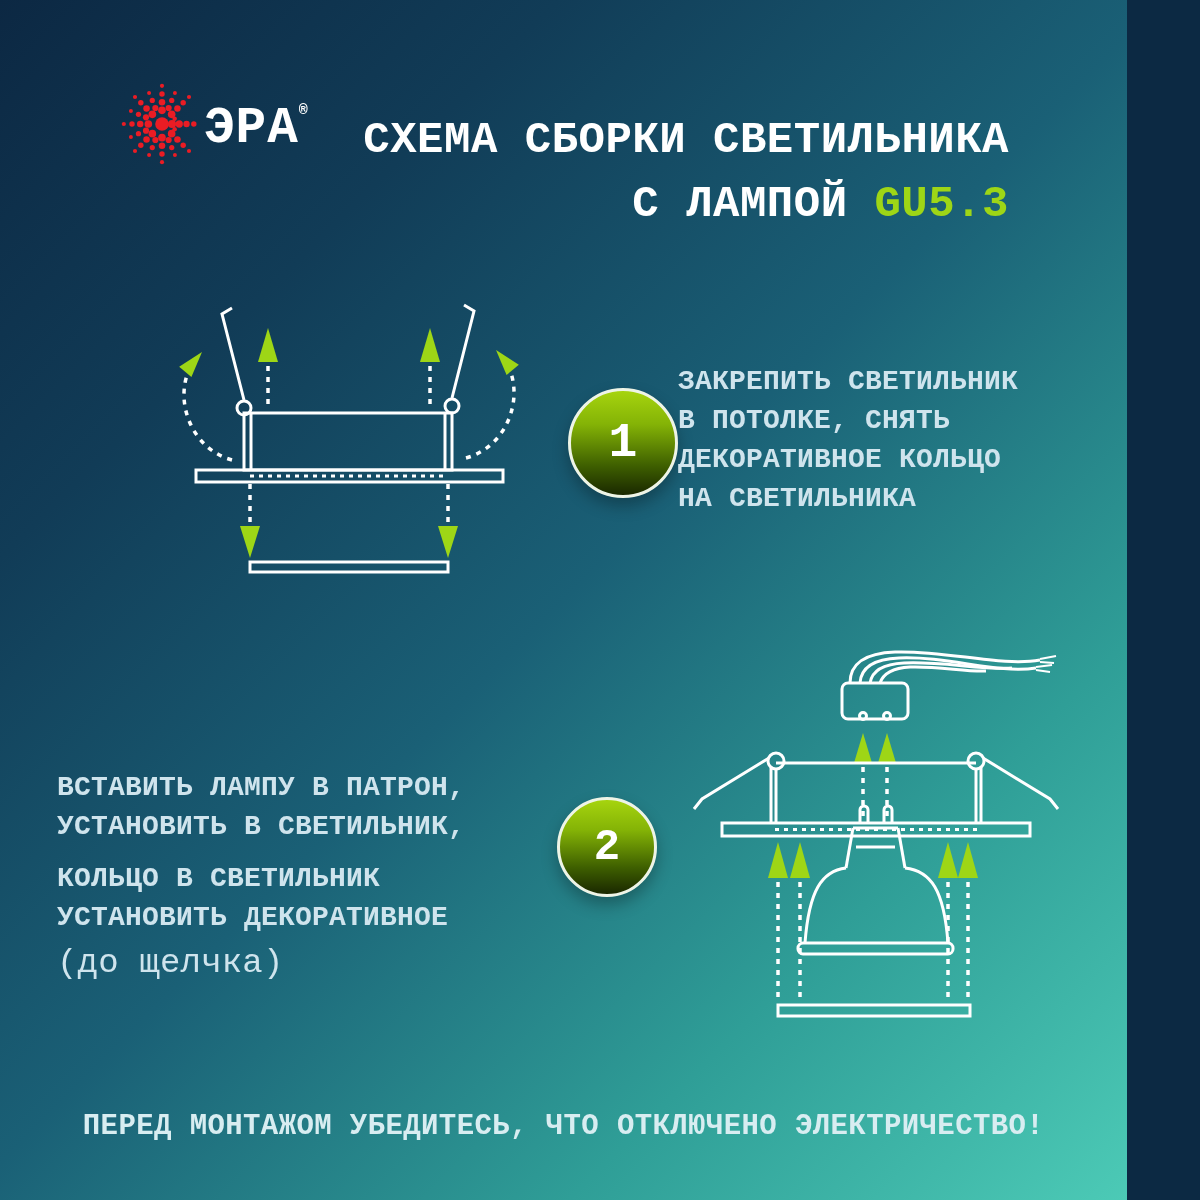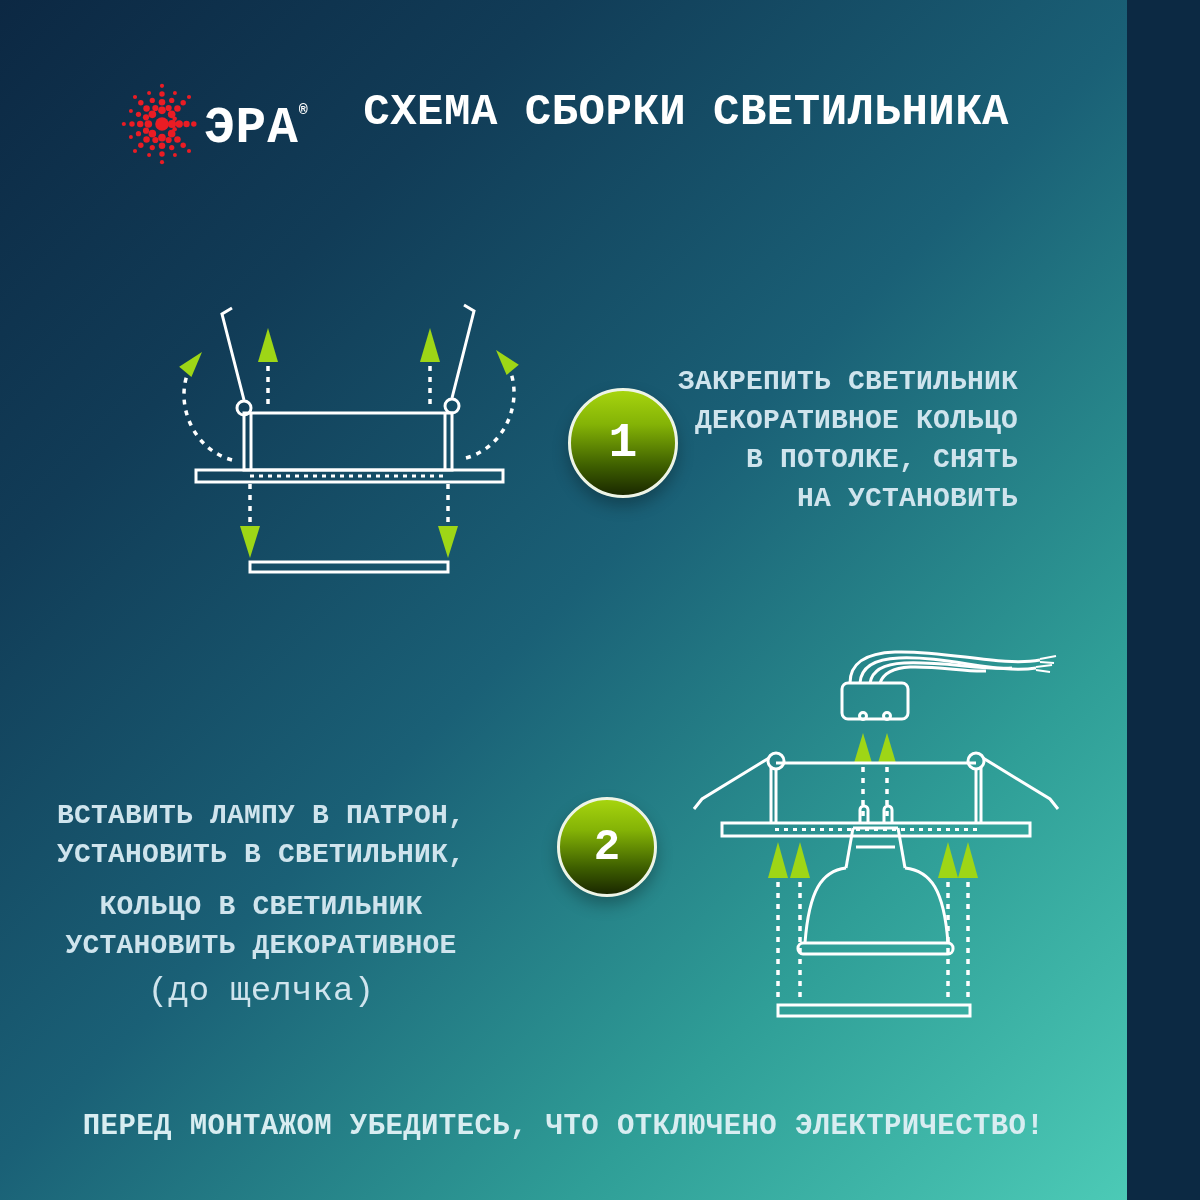--- a/index.html
+++ b/index.html
@@ -7,27 +7,27 @@
     position:relative;width:1127px;height:1200px;overflow:hidden;
     font-family:Liberation Mono, monospace;
     background:linear-gradient(135deg,#0c2843 0%,#113c57 24%,#1a6076 50%,#2f9e97 76%,#4ccab6 100%);
   }
   
   .logo{position:absolute;left:112px;top:70px;display:flex;align-items:flex-start;}
   .logo-burst{width:100px;height:108px;}
   .brand-wrap{position:absolute;left:92px;top:30px;white-space:nowrap;}
   .brand{font-size:51px;font-weight:bold;color:#ffffff;letter-spacing:1px;}
   .reg{font-size:15px;color:#ffffff;vertical-align:28px;font-weight:bold;}
-  .title{position:absolute;right:118px;top:80px;text-align:right;color:#ffffff;
+  .title{position:absolute;right:118px;top:108px;text-align:right;color:#ffffff;
          font-weight:bold;font-size:44px;line-height:64px;letter-spacing:.5px;}
   .lamp-type{color:#9ed616;}
   
   .step-text{position:absolute;color:#cfe4ed;font-size:28px;line-height:39px;font-weight:bold;letter-spacing:.2px;}
-  #step1-text{left:678px;top:362px;text-align:right;}
-  #step2-text{right:662px;top:796px;text-align:center;}
+  #step1-text{left:678px;top:362px;text-align:left;}
+  #step2-text{right:662px;top:768px;text-align:left;}
   .para-gap{height:13px;}
   .note{font-weight:normal;font-size:34px;margin-top:7px;}
   
   .badge{position:absolute;border-radius:50%;border:3px solid #eef4e6;
          background:linear-gradient(180deg,#a6d40e 0%,#84b306 32%,#3e5f00 72%,#1a2800 100%);
          display:flex;align-items:center;justify-content:center;
          color:#ffffff;font-weight:bold;box-shadow:0 8px 16px rgba(0,0,0,.28);}
   #badge-1{left:568px;top:388px;width:104px;height:104px;font-size:48px;}
   #badge-2{left:557px;top:797px;width:94px;height:94px;font-size:44px;}
   
@@ -105,20 +105,21 @@
           <circle cx="69.2" cy="89.2" r="2.2"></circle>
       </g>
     </svg>
     <div class="brand-wrap">
       <span class="brand">ЭРА</span><span class="reg">®</span>
     </div>
   </div>
 
   <div class="title">
     <div>СХЕМА СБОРКИ СВЕТИЛЬНИКА</div>
+    <div><span>С ЛАМПОЙ </span><span class="lamp-type">GU5.3</span></div>
   </div>
 
   <svg id="diagram-step1" class="diagram" viewBox="0 0 400 300">
     <g>
       <path class="wline" d="M84 100 L62 14 L72 8"></path>
       <path class="wline" d="M292 98 L314 11 L304 5"></path>
       <circle class="wline" cx="84" cy="108" r="7"></circle>
       <circle class="wline" cx="292" cy="106" r="7"></circle>
     </g>
     <g>
@@ -151,23 +152,23 @@
       <polygon class="ghead" points="288,258 278,226 298,226"></polygon>
     </g>
     <rect class="wline" x="90" y="262" width="198" height="10"></rect>
   </svg>
 
   <div id="badge-1" class="badge">
     <span>1</span>
   </div>
   <div id="step1-text" class="step-text">
     <div>ЗАКРЕПИТЬ СВЕТИЛЬНИК</div>
+    <div>В ПОТОЛКЕ, СНЯТЬ</div>
     <div>ДЕКОРАТИВНОЕ КОЛЬЦО</div>
-    <div>В ПОТОЛКЕ, СНЯТЬ</div>
-    <div>НА УСТАНОВИТЬ</div>
+    <div>НА СВЕТИЛЬНИКА</div>
   </div>
 
   <div id="step2-text" class="step-text">
     <div>ВСТАВИТЬ ЛАМПУ В ПАТРОН,</div>
     <div>УСТАНОВИТЬ В СВЕТИЛЬНИК,</div>
     <div class="para-gap"></div>
     <div>КОЛЬЦО В СВЕТИЛЬНИК</div>
     <div>УСТАНОВИТЬ ДЕКОРАТИВНОЕ</div>
     <div class="note">(до щелчка)</div>
   </div>

